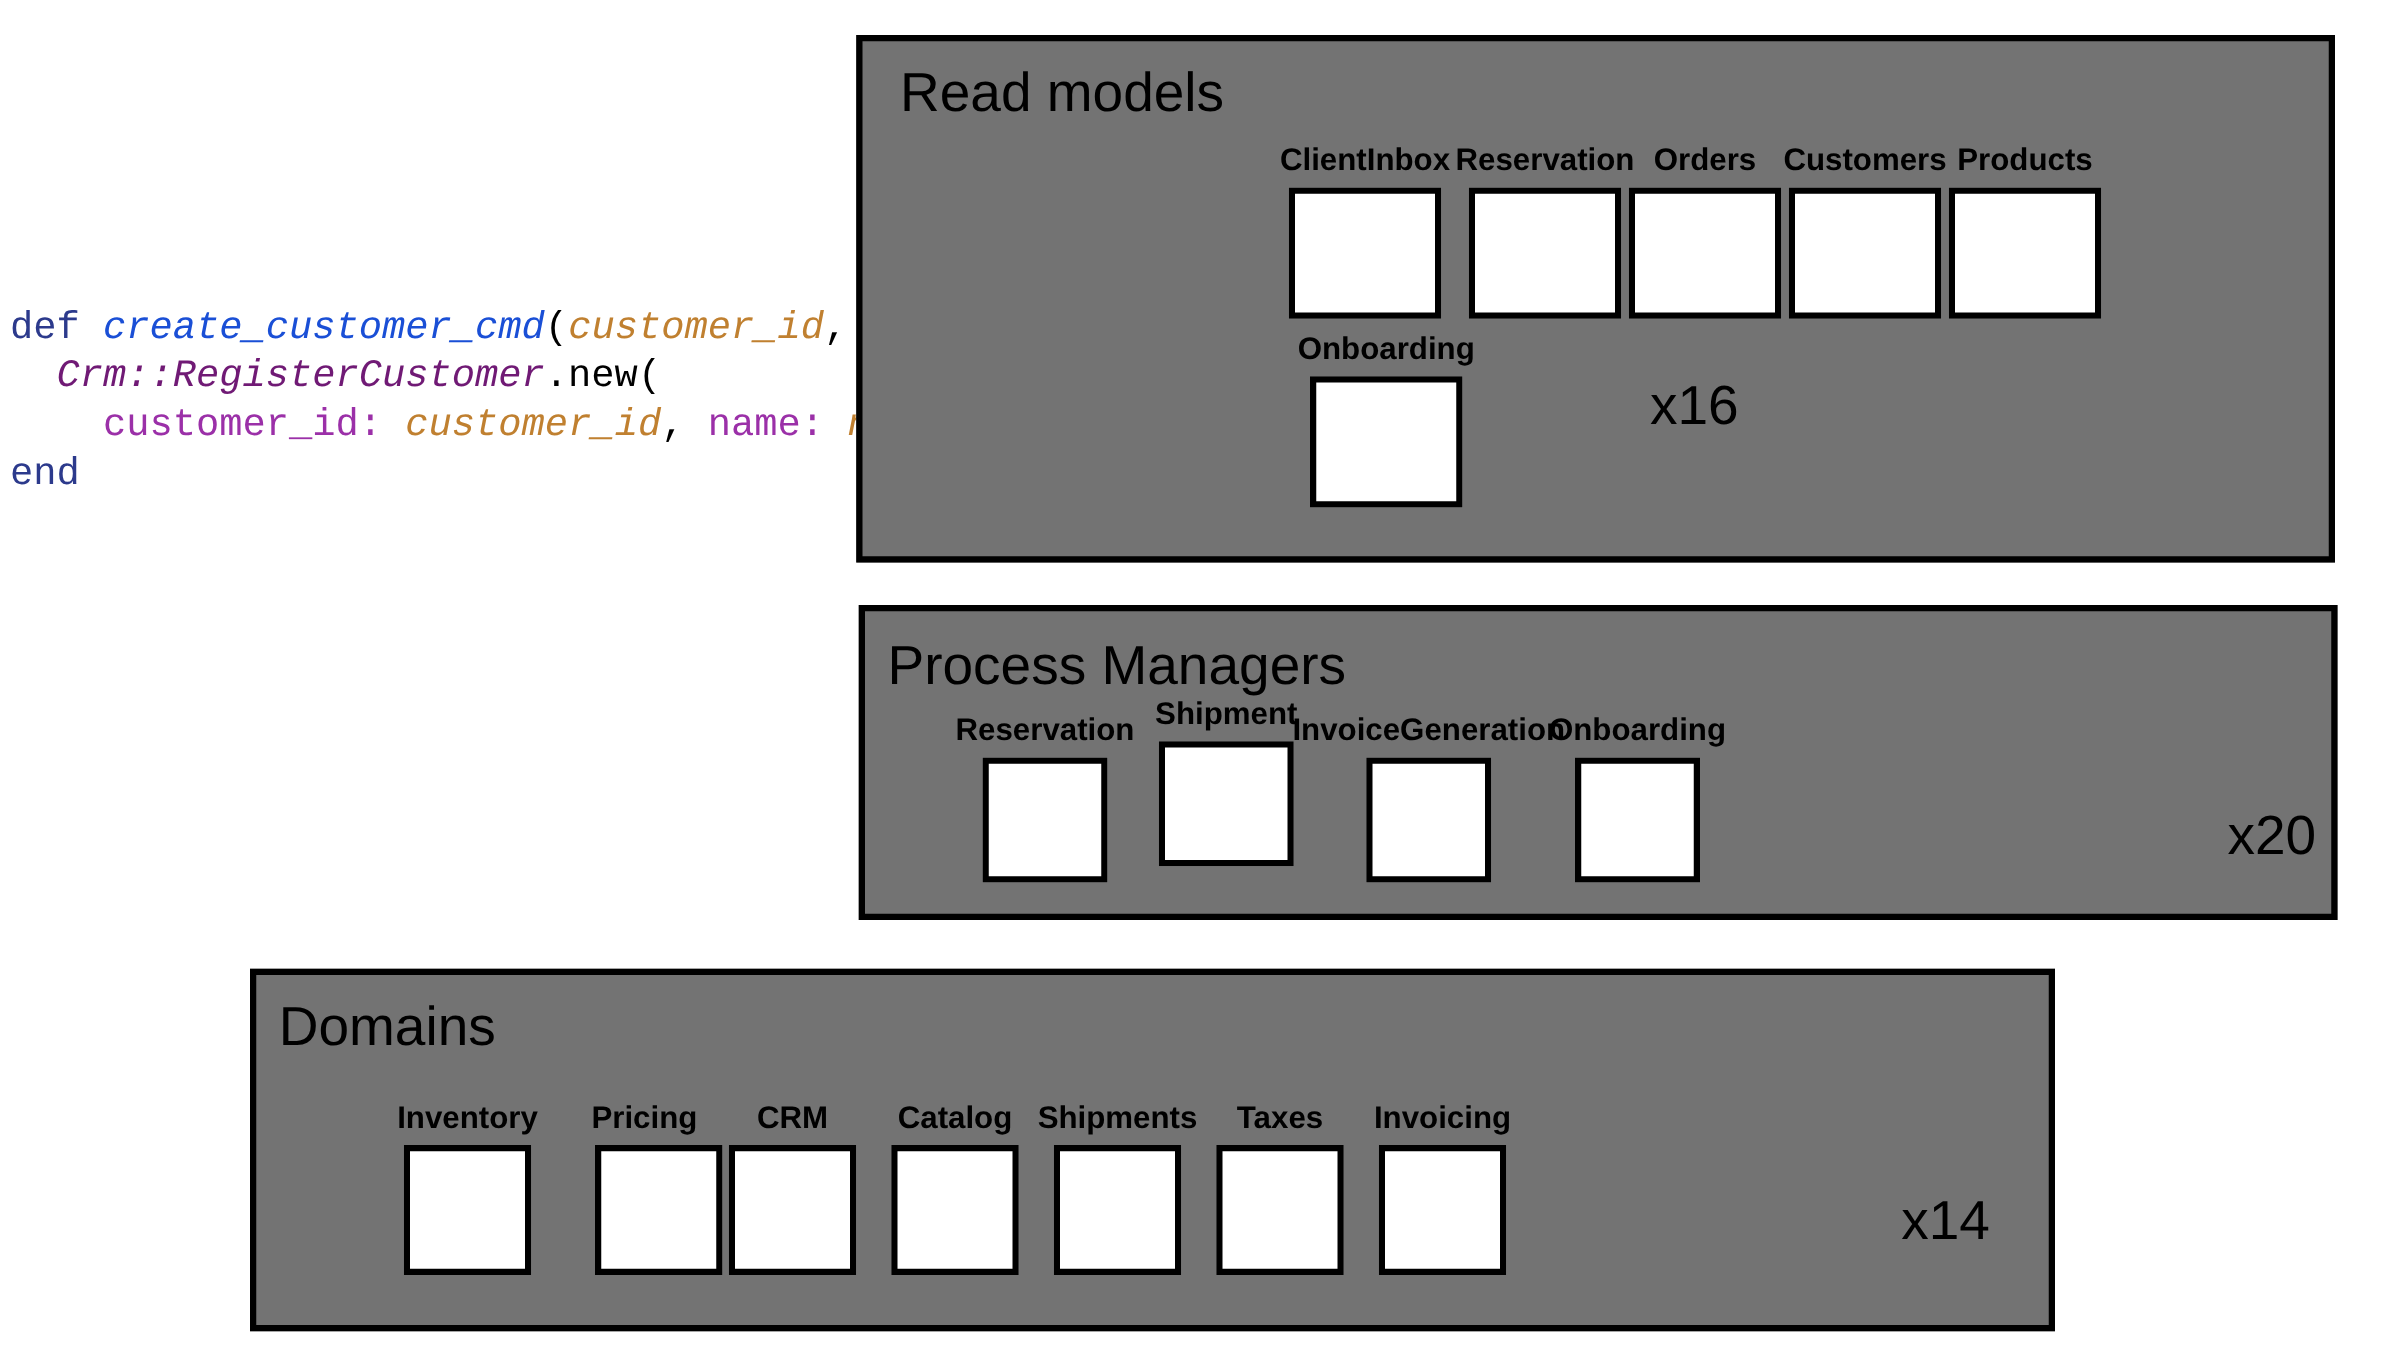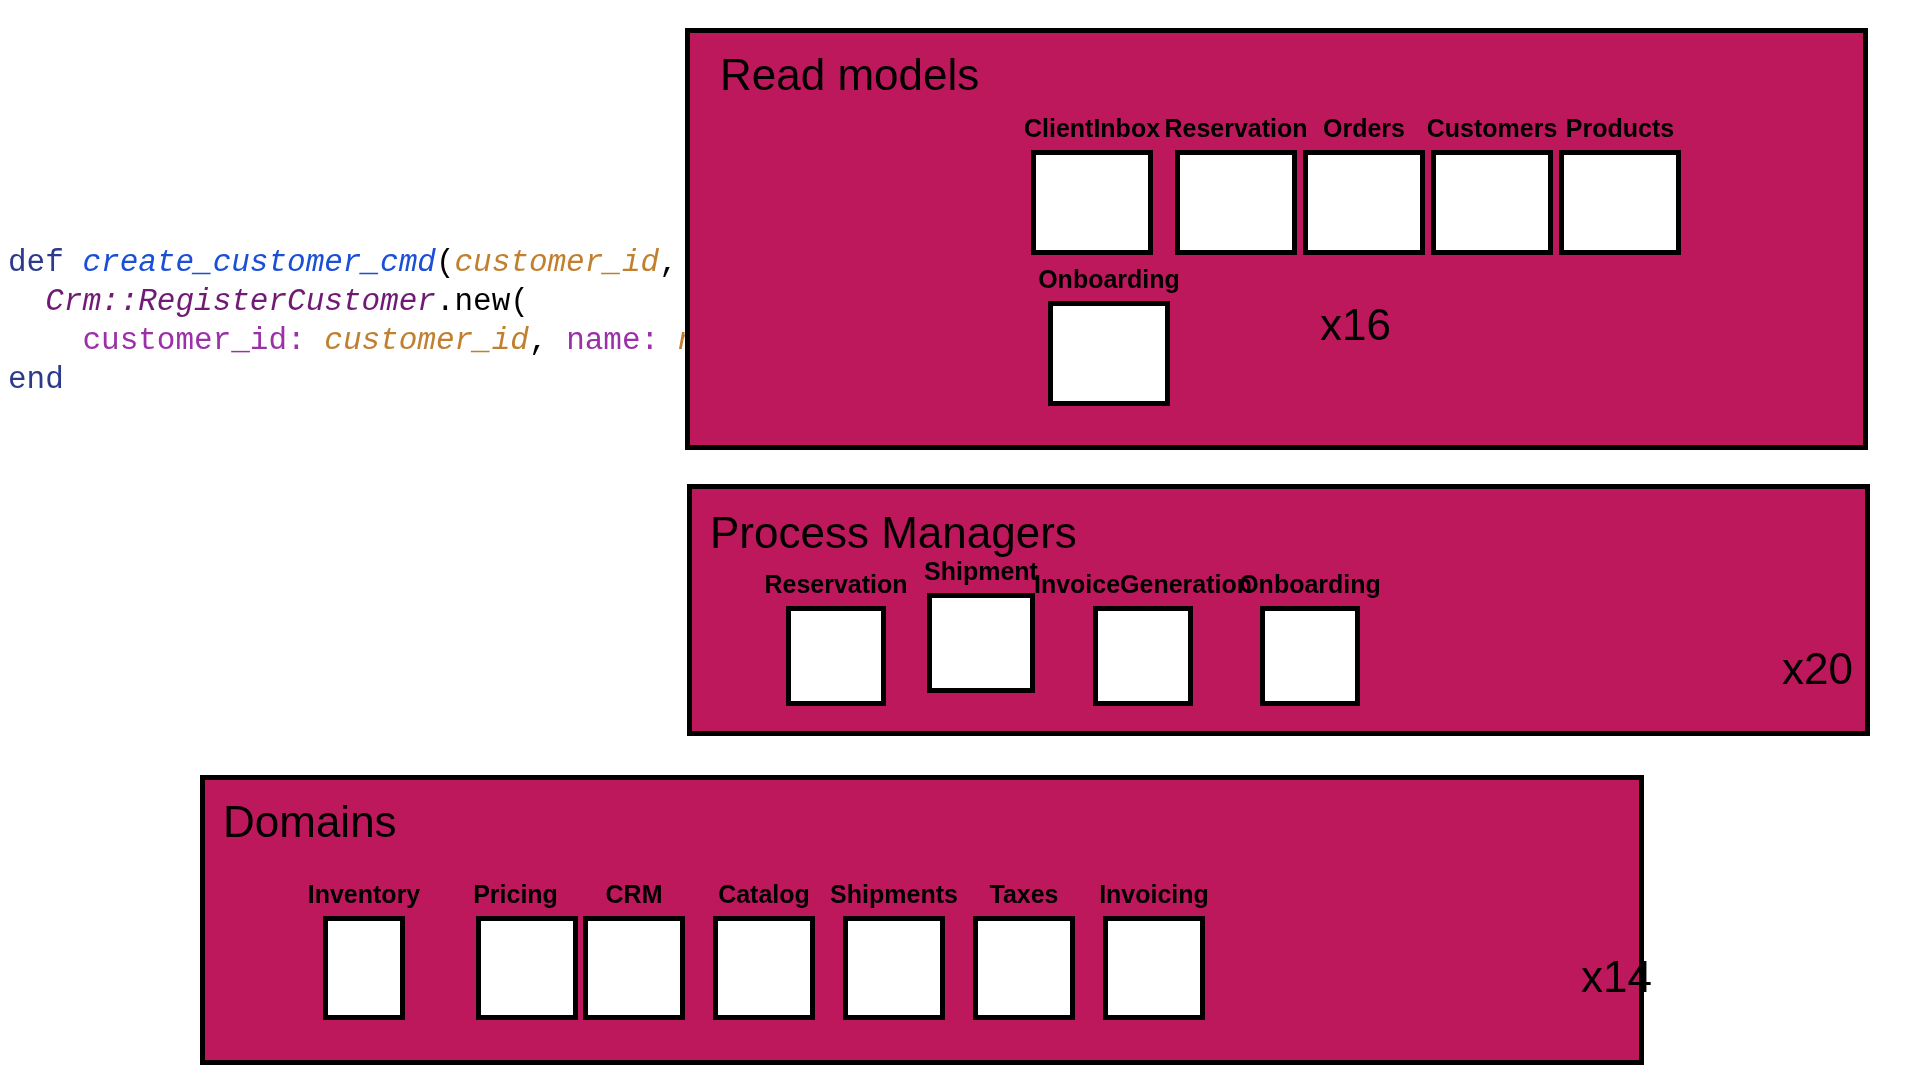--- a/index.html
+++ b/index.html
@@ -33,21 +33,21 @@
   .tok-method  { color: #1a4fd6; font-style: italic; }
   .tok-const   { color: #701a75; font-style: italic; }
   .tok-arg     { color: #c08030; font-style: italic; }
   .tok-label   { color: #9b30a8; }
   .tok-plain   { color: #000000; }
 
   
   .panel {
     position: absolute;
     border: 5px solid #000000;
-    background: #be185d;
+    background: #737373;
     box-sizing: border-box;
   }
   .panel-title {
     position: absolute;
     font-family: "Liberation Sans", sans-serif;
     font-size: 44px;
     font-weight: 400;
     color: #000000;
     white-space: nowrap;
     line-height: 1;
@@ -140,22 +140,22 @@
       <div class="item-label">InvoiceGeneration</div>
       <div class="item-box"></div>
     </div>
     <div class="item" style="left: 568px; top: 117px; width: 100px; height: 100px;">
       <div class="item-label">Onboarding</div>
       <div class="item-box"></div>
     </div>
   </div>
 <div class="panel" id="panel-domains">
     <div class="panel-title" style="left: 18px; top: 20px;">Domains</div>
-    <div class="multiplier" style="left: 1376px; top: 175px;">x14</div>
-    <div class="item" style="left: 118px; top: 136px; width: 82px; height: 104px;">
+    <div class="multiplier" style="left: 1316px; top: 175px;">x14</div>
+    <div class="item" style="left: 118px; top: 136px; width: 102px; height: 104px;">
       <div class="item-label">Inventory</div>
       <div class="item-box"></div>
     </div>
     <div class="item" style="left: 248px; top: 136px; width: 102px; height: 104px; padding-left: 23px;">
       <div class="item-label">Pricing</div>
       <div class="item-box"></div>
     </div>
     <div class="item" style="left: 378px; top: 136px; width: 102px; height: 104px;">
       <div class="item-label">CRM</div>
       <div class="item-box"></div>

